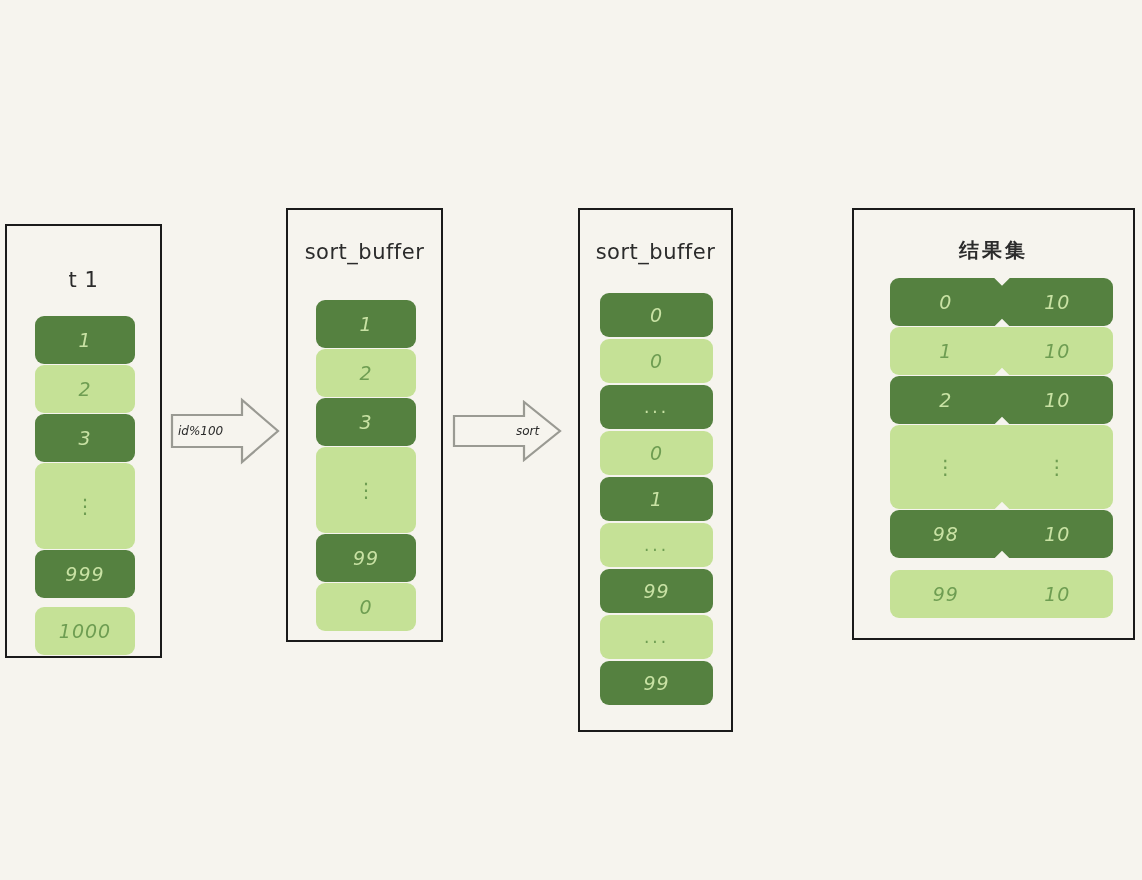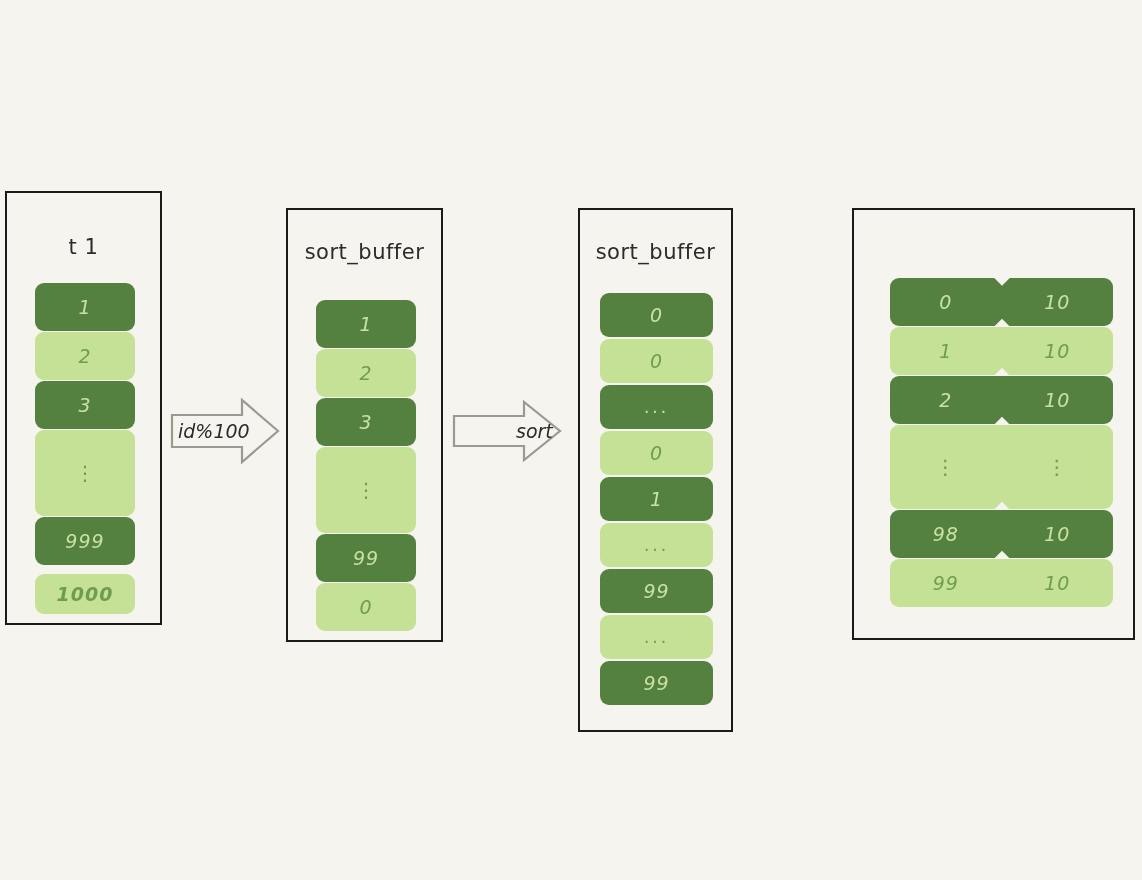--- a/index.html
+++ b/index.html
@@ -122,50 +122,50 @@
   
   .arrow {
     position: absolute;
   }
   .arrow svg { display: block; }
   .arrow-label {
     position: absolute;
     top: 50%;
     transform: translateY(-50%);
     font-family: "DejaVu Sans", sans-serif;
-    font-size: 19px;
+    font-size: 12px;
     font-style: italic;
     color: #2b2b2b;
     white-space: nowrap;
   }
 </style>
 </head>
 <body>
 
 <div id="canvas">
 
-  <div class="panel" style="left:5px; top:191px; width:157px; height:434px;">
+  <div class="panel" style="left:5px; top:224px; width:157px; height:434px;">
     <div class="panel-title" style="top:42px;">t 1</div>
     <div class="stack" style="left:28px; top:90px; width:100px;">
       <div class="cell dark" style="height:48px; margin-bottom:1px;">
         <span>1</span>
       </div>
       <div class="cell light" style="height:48px; margin-bottom:1px;">
         <span>2</span>
       </div>
       <div class="cell dark" style="height:48px; margin-bottom:1px;">
         <span>3</span>
       </div>
       <div class="cell light" style="height:86px; margin-bottom:1px;">
         <span class="dots">⋮</span>
       </div>
       <div class="cell dark" style="height:48px; margin-bottom:9px;">
         <span>999</span>
       </div>
-      <div class="cell light" style="height:40px;font-weight:bold;">
+      <div class="cell light" style="height:48px;">
         <span>1000</span>
       </div>
     </div>
   </div>
 
   <div class="arrow" style="left:170px; top:397px; width:110px; height:68px;">
     <svg width="110" height="68" viewBox="0 0 110 68">
       <polygon points="2,18 72,18 72,3 108,34 72,65 72,50 2,50" fill="#f6f4ee" stroke="#9a9a93" stroke-width="2.2" stroke-linejoin="miter"></polygon>
     </svg>
     <div class="arrow-label" style="left:8px;">id%100</div>
@@ -230,20 +230,21 @@
         <span class="hdots">...</span>
       </div>
       <div class="cell dark" style="height:44px;">
         <span>99</span>
       </div>
     </div>
   </div>
 
 
   <div class="panel" style="left:852px; top:208px; width:283px; height:432px;">
+    <div class="panel-title cjk" style="top:27px;">结果集</div>
     <div class="stack" style="left:36px; top:68px; width:223px;">
 
       <div class="rrow dark" style="height:48px; margin-bottom:1px;">
         <div class="rcell c1" style="width:50%;">
           <span>0</span>
         </div>
         <div class="rcell c2" style="width:50%;">
           <span>10</span>
         </div>
         <div class="notch top"></div>
@@ -273,21 +274,21 @@
       <div class="rrow light" style="height:84px; margin-bottom:1px;">
         <div class="rcell c1" style="width:50%;">
           <span class="vdots">⋮</span>
         </div>
         <div class="rcell c2" style="width:50%;">
           <span class="vdots">⋮</span>
         </div>
         <div class="notch bot"></div>
       </div>
 
-      <div class="rrow dark" style="height:48px; margin-bottom:1px;">
+      <div class="rrow dark" style="height:48px; margin-bottom:12px;">
         <div class="rcell c1" style="width:50%;">
           <span>98</span>
         </div>
         <div class="rcell c2" style="width:50%;">
           <span>10</span>
         </div>
         <div class="notch bot"></div>
       </div>
 
       <div class="rrow light" style="height:48px;">

